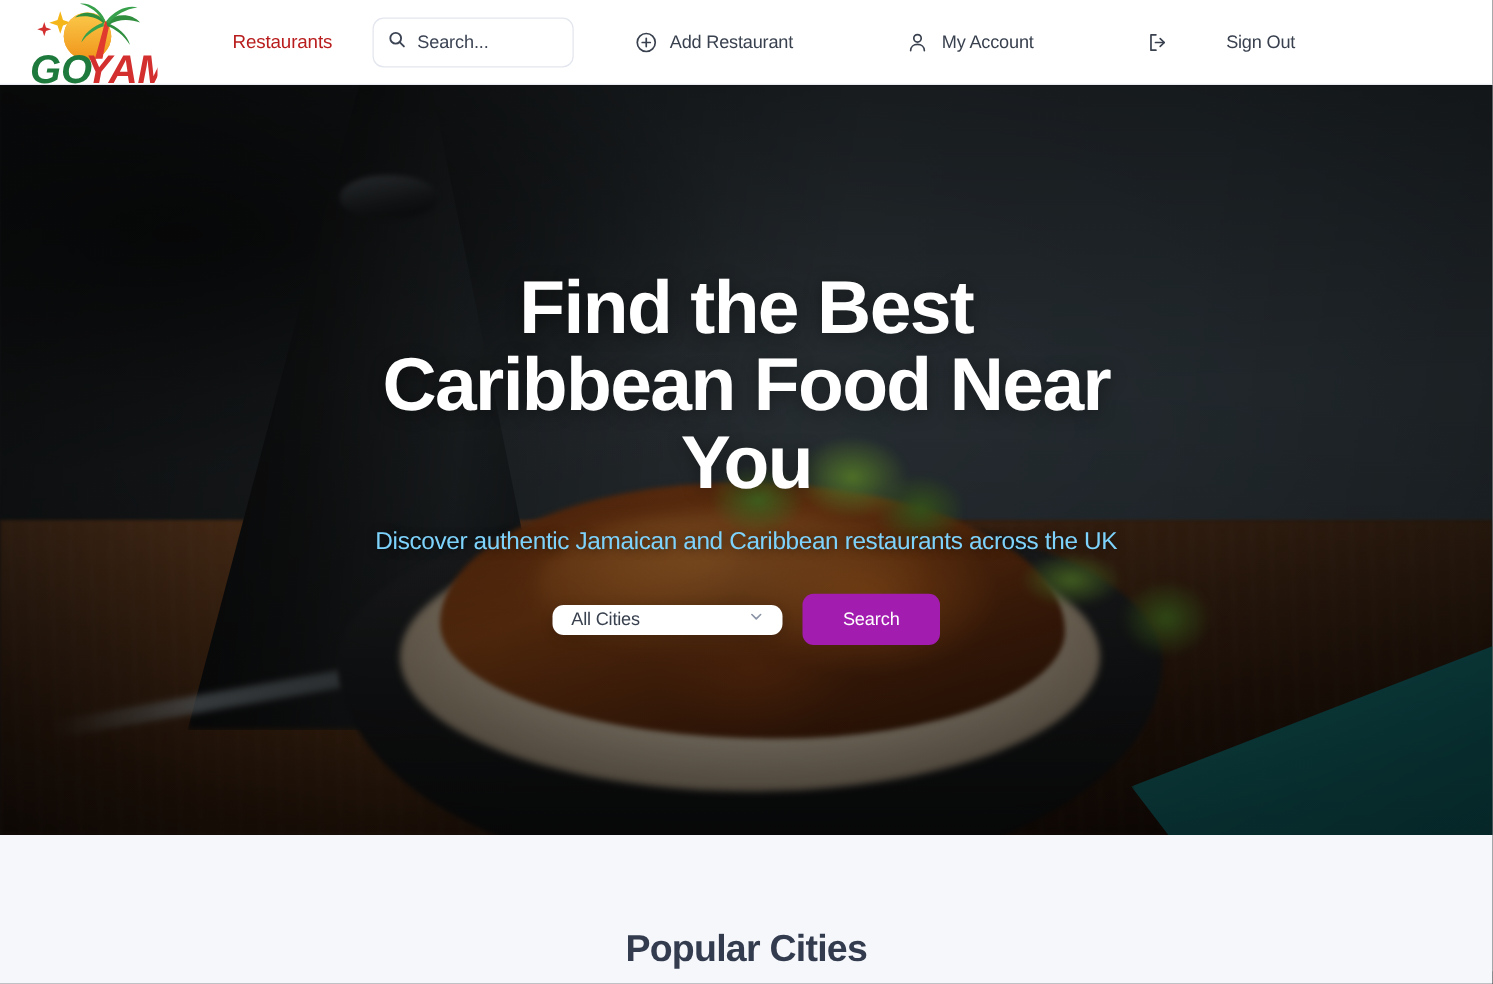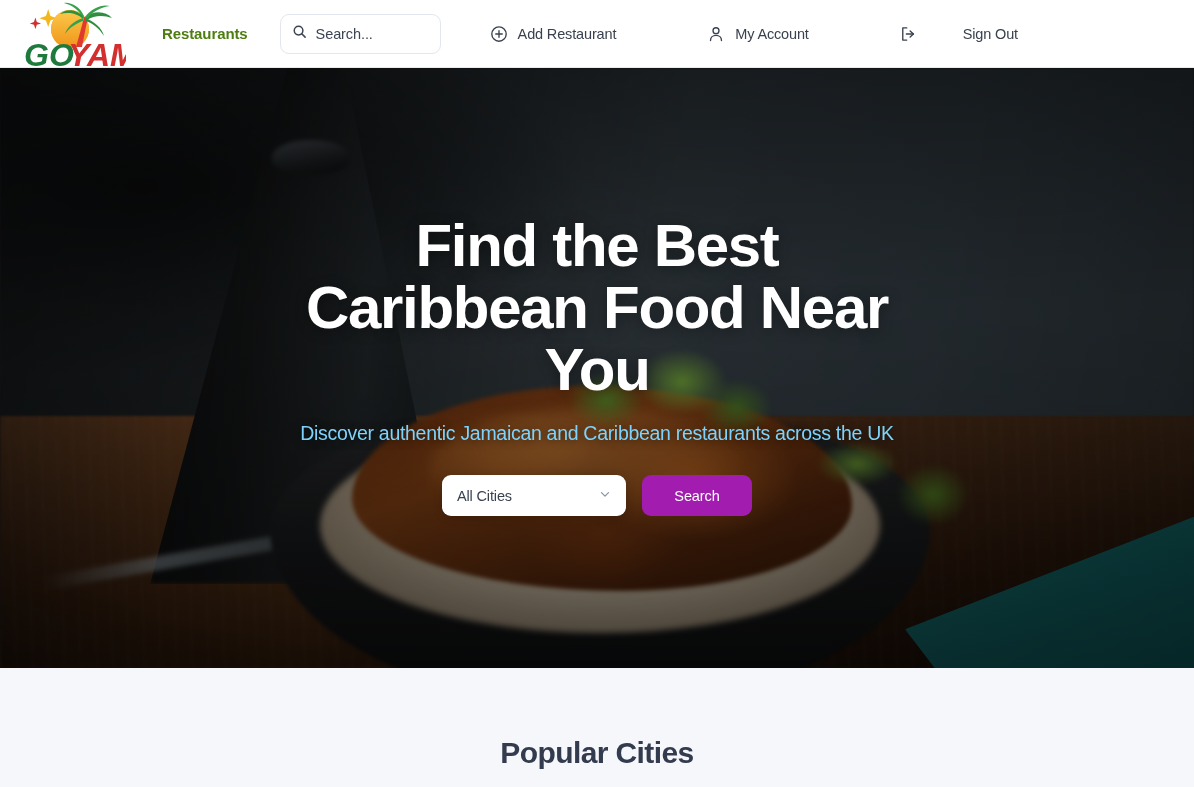--- a/index.html
+++ b/index.html
@@ -35,24 +35,24 @@
     display: block;
     width: 104px;
     height: 72px;
     position: relative;
     flex: 0 0 auto;
     cursor: pointer;
   }
   .logo-link svg { display: block; }
 
   .nav-restaurants {
-    margin-left: 36px;
+    margin-left: 60px;
     font-size: 15px;
-    font-weight: 700;
-    color: #4d7c0f;
+    font-weight: 400;
+    color: #b91c1c;
     letter-spacing: -0.1px;
     cursor: pointer;
     white-space: nowrap;
   }
 
   .header-search {
     margin-left: 32px;
     width: 161px;
     height: 40px;
     border: 1px solid #e3e6ee;
@@ -274,21 +274,21 @@
     cursor: text;
   }
   .hsb-input .ph {
     font-size: 14.5px;
     color: #434b5b;
     letter-spacing: -0.15px;
   }
 
   .hsb-select {
     width: 184px;
-    height: 41px;
+    height: 24px;
     background: #ffffff;
     border-radius: 9px;
     display: flex;
     align-items: center;
     justify-content: space-between;
     padding: 0 14px 0 15px;
     box-shadow: 0 2px 10px rgba(0,0,0,0.16);
     cursor: pointer;
   }
   .hsb-select .sv {
@@ -312,20 +312,21 @@
   }
 
   
   .section {
     background: #f6f7fb;
     height: 109px;
     display: flex;
     flex-direction: column;
     align-items: center;
     padding-top: 68px;
+    justify-content: flex-end;
   }
   .section-title {
     font-size: 30px;
     font-weight: 700;
     color: #333c4e;
     letter-spacing: -0.6px;
   }
 </style>
 </head>
 <body>

